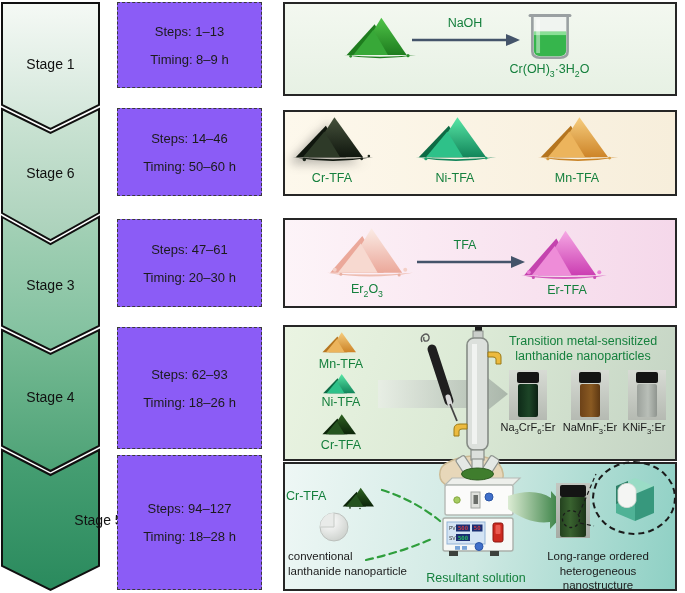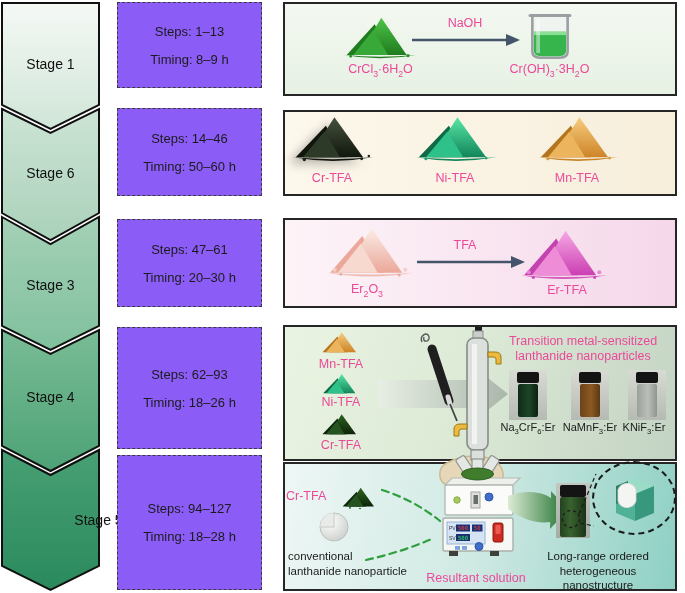--- a/index.html
+++ b/index.html
@@ -9,21 +9,21 @@
   .stage-label{position:absolute;left:2px;width:97px;text-align:center;font-size:14px;color:#111;}
   .steps-box{position:absolute;left:117px;width:145px;border:1.6px dashed #3a3a3a;background:#8b5cf6;
              display:flex;flex-direction:column;justify-content:center;align-items:center;gap:13px;
              font-size:13px;color:#1b1b1b;box-sizing:border-box;}
   .panel{position:absolute;left:283px;width:394px;border:2px solid #262626;box-sizing:border-box;}
   .p1{top:2px;height:94px;background:linear-gradient(180deg,#f3f8f0,#e7f1e4);}
   .p2{top:110px;height:86px;background:linear-gradient(90deg,#fdf8ec,#f7eedb);}
   .p3{top:218px;height:90px;background:linear-gradient(90deg,#fdf4f8,#f5d8ea);}
   .p4{top:325px;height:136px;background:linear-gradient(110deg,#eaf4e2 0%,#dcead6 45%,#c3d3c3 100%);}
   .p5{top:462px;height:129px;background:linear-gradient(100deg,#eef7f5 0%,#cfe9e3 50%,#8ed0c4 100%);}
-  .lbl{position:absolute;text-align:center;font-size:12.5px;color:#ec4899;}
+  .lbl{position:absolute;text-align:center;font-size:12.5px;color:#15803d;}
   .lbl-sm{position:absolute;text-align:center;font-size:11px;color:#1b1b1b;}
   sub{font-size:0.7em;}
   .vial-photo{position:absolute;width:38px;height:50px;background:linear-gradient(#d7dbd4,#b5bab2);
               display:flex;flex-direction:column;align-items:center;}
   .vial-cap{width:22px;height:11px;background:#141414;border-radius:2px;margin-top:2px;}
   .vial-body{width:20px;height:33px;border-radius:2px;margin-top:1px;}
   .liq-crf{background:linear-gradient(90deg,#0e2a18,#1d4527 55%,#0b2012);}
   .liq-mnf{background:linear-gradient(90deg,#6d4218,#8a5a22 55%,#5d3813);}
   .liq-nif{background:linear-gradient(90deg,#9ba19b,#b9bfb8 55%,#8f958f);}
   .caption{position:absolute;font-size:11.5px;line-height:1.28;color:#1b1b1b;}
@@ -149,21 +149,20 @@
   <div class="panel p5"></div>
 
   <svg class="abs" style="left:340px;top:12px;" width="80" height="50" viewBox="0 0 120 70">
     <polygon points="10,62 52,16 78,62" fill="#1e7c1e"></polygon>
     <polygon points="28,62 62,6 100,62" fill="url(#g-green)"></polygon>
     <polygon points="20,62 50,24 72,62" fill="#38a838"></polygon>
     <path d="M6,62 Q60,72 114,62 Q60,67 6,62 Z" fill="#1e7c1e"></path>
     <circle cx="16" cy="64" r="2" fill="#2b8f2b"></circle>
       <circle cx="102" cy="63" r="2.4" fill="#2b8f2b"></circle>
   </svg>
-  <div class="lbl" style="left:328px;top:62px;width:105px;">CrCl<sub>3</sub>·6H<sub>2</sub>O</div>
   <svg class="abs" style="left:410px;top:30px;" width="112" height="20">
     <line x1="2" y1="10" x2="98" y2="10" stroke="#44546a" stroke-width="2.6"></line>
     <polygon points="96,4 110,10 96,16" fill="#44546a"></polygon>
   </svg>
   <div class="lbl" style="left:435px;top:16px;width:60px;">NaOH</div>
   <svg class="abs" style="left:527px;top:13px;" width="46" height="48" viewBox="0 0 60 62">
     <path d="M7,3 L7,50 Q7,58 17,58 L43,58 Q53,58 53,50 L53,3" fill="#f0f4f0" stroke="#9aa0a2" stroke-width="3.4"></path>
     <path d="M9,24 h42 v25 q0,7 -9,7 h-24 q-9,0 -9,-7 z" fill="#36b54c"></path>
     <rect x="9" y="24" width="42" height="4.5" fill="#8adf96"></rect>
     <rect x="12" y="8" width="5" height="44" fill="#ffffff" opacity="0.45"></rect>

